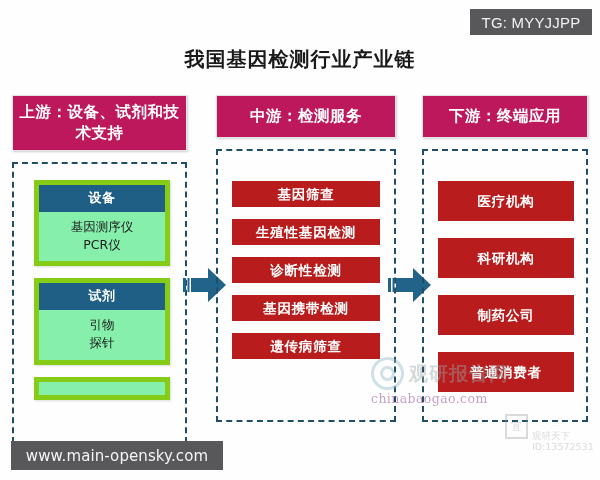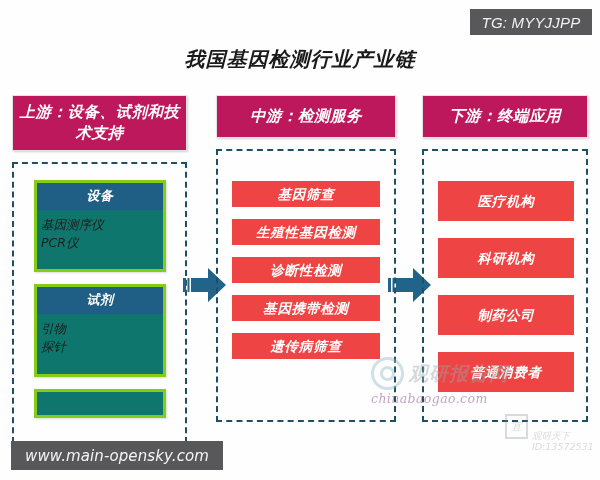--- a/index.html
+++ b/index.html
@@ -14,21 +14,20 @@
     font-family: "Liberation Sans", "DejaVu Sans", sans-serif;
     overflow: hidden;
     position: relative;
   }
 
   .page {
     position: relative;
     width: 600px;
     height: 480px;
     background: #fefefe;
-    font-style: italic;
   }
 
   
   .tg-badge {
     position: absolute;
     top: 9px;
     left: 470px;
     width: 122px;
     height: 26px;
     background: #58585a;
@@ -87,50 +86,50 @@
     border: 2px dashed #1f4e66;
     box-sizing: border-box;
     background: transparent;
   }
   .col-up .col-body   { height: 281px; padding: 16px 14px 14px 20px; }
   .col-mid .col-body  { height: 273px; padding: 30px 14px 22px 14px; }
   .col-down .col-body { height: 273px; padding: 30px 12px 22px 14px; }
 
   
   .sub-card {
-    background: #0f766e;
-    border: 3px solid #84cc16;
+    background: #86efac;
+    border: 5px solid #84cc16;
     box-shadow: 1px 1px 2px rgba(0,0,0,0.14);
     margin-bottom: 12px;
     width: 126px;
   }
   .sub-card:last-child { margin-bottom: 0; }
   .sub-card-head {
     background: #1f5f85;
     color: #ffffff;
     font-family: "DejaVu Serif", "Liberation Serif", serif;
     font-weight: bold;
     font-size: 13px;
     text-align: center;
     padding: 4px 2px 5px 2px;
     letter-spacing: 0.5px;
   }
   .sub-card-body {
-    text-align: left;
+    text-align: center;
     font-family: "DejaVu Sans", "Liberation Sans", sans-serif;
     font-size: 12.5px;
     color: #1c1c1c;
-    padding: 6px 4px 17px 4px;
+    padding: 6px 4px 7px 4px;
     line-height: 1.45;
   }
   .sub-card-body .line { display: block; white-space: nowrap; }
 
   
   .bar {
-    background: #ef4444;
+    background: #b91c1c;
     color: #ffffff;
     font-family: "DejaVu Serif", "Liberation Serif", serif;
     font-weight: bold;
     font-size: 13.5px;
     text-align: center;
     letter-spacing: 0.8px;
     height: 26px;
     line-height: 26px;
     margin-bottom: 12px;
   }

